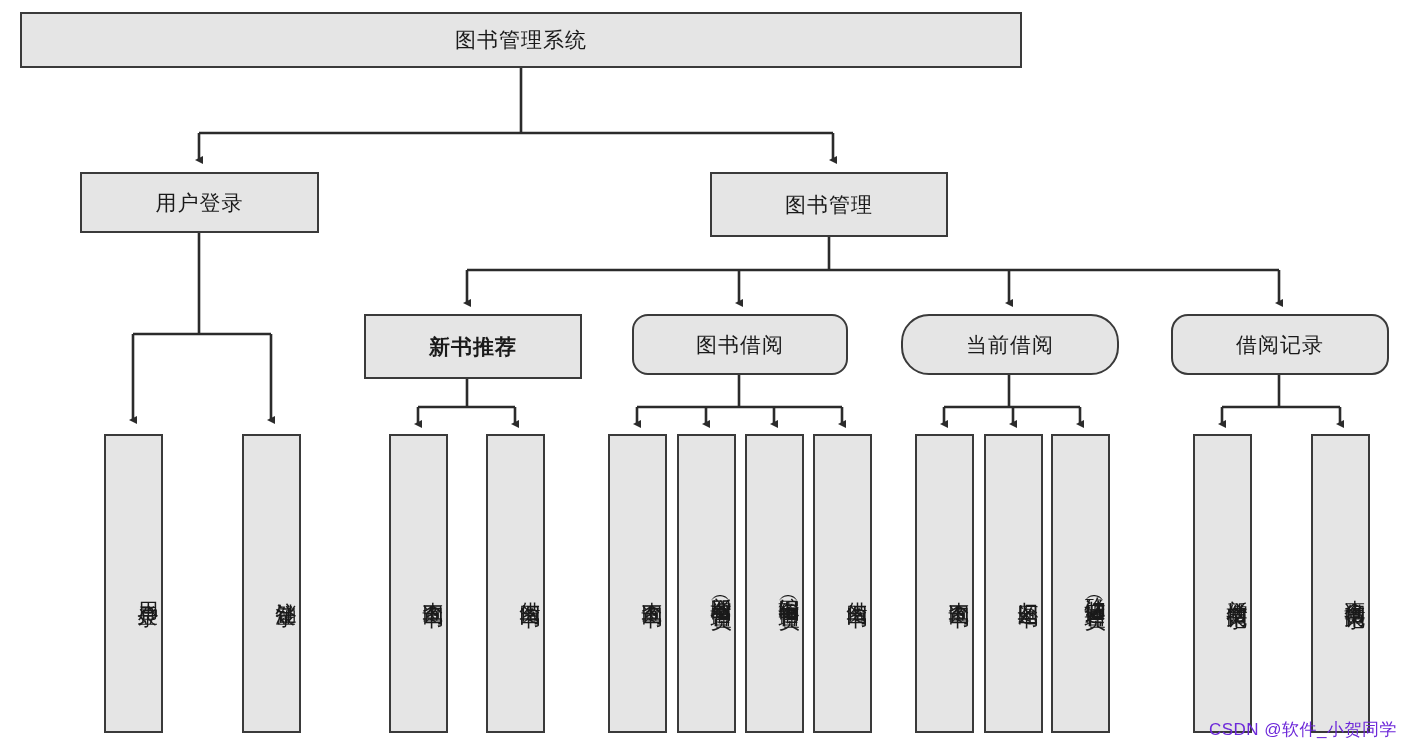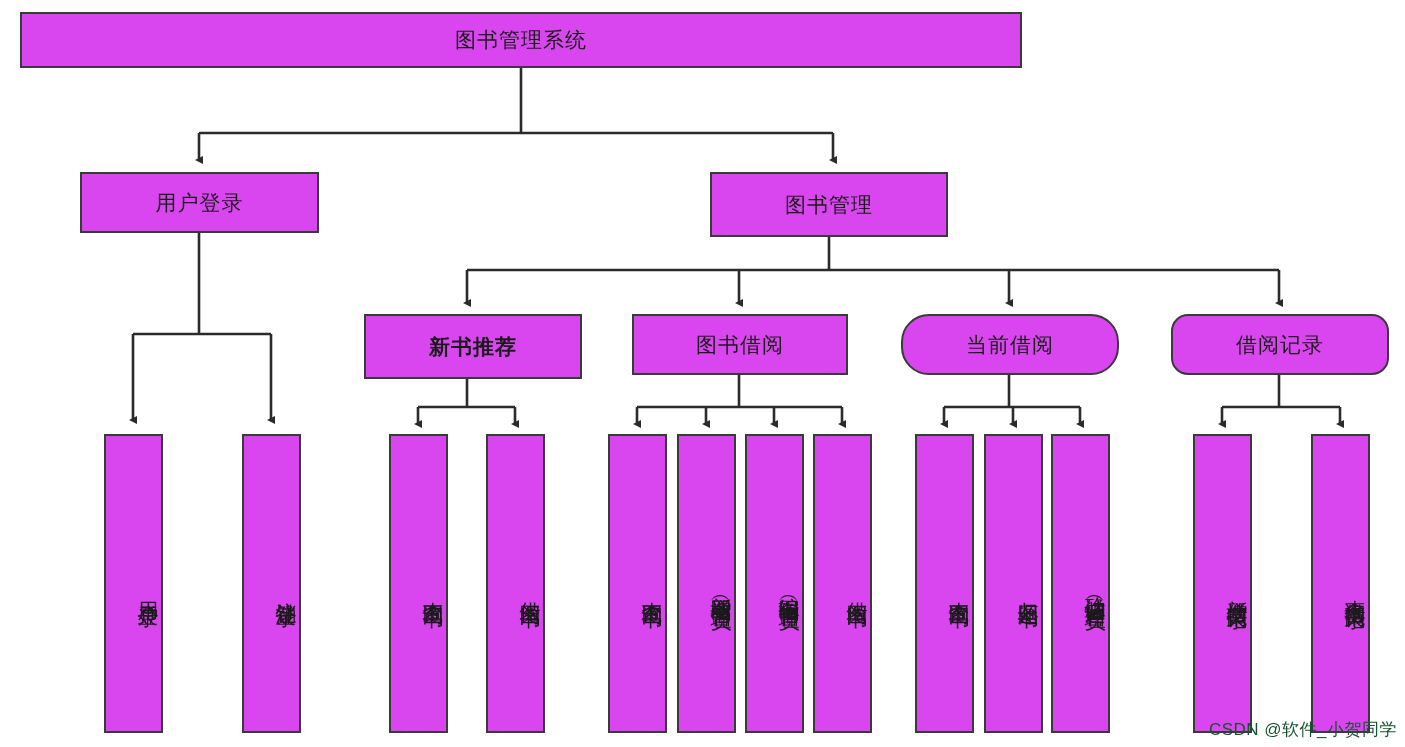--- a/index.html
+++ b/index.html
@@ -22,21 +22,21 @@
     position: absolute;
     left: 0;
     top: 0;
     width: 1405px;
     height: 747px;
     pointer-events: none;
   }
   .node {
     position: absolute;
     box-sizing: border-box;
-    background: #d946ef;
+    background: #e5e5e5;
     border: 2px solid #3a3a3a;
     display: flex;
     align-items: center;
     justify-content: center;
     color: #1a1a1a;
     z-index: 2;
   }
   .node.h {
     font-size: 21px;
     letter-spacing: 1px;
@@ -57,21 +57,21 @@
   .node.v span {
     writing-mode: vertical-rl;
     text-orientation: upright;
     display: block;
   }
   #watermark {
     position: absolute;
     right: 8px;
     bottom: 6px;
     font-size: 17px;
-    color: #14532d;
+    color: #6d28d9;
     letter-spacing: 0.5px;
     z-index: 5;
     white-space: nowrap;
   }
 </style>
 </head>
 <body>
 
 <div id="canvas">
 
@@ -132,21 +132,21 @@
   <div class="node h" style="left:80px; top:172px; width:239px; height:61px;">
     <span>用户登录</span>
   </div>
   <div class="node h" style="left:710px; top:172px; width:238px; height:65px;">
     <span>图书管理</span>
   </div>
 
   <div class="node h" style="left:364px; top:314px; width:218px; height:65px;font-weight:bold;">
     <span>新书推荐</span>
   </div>
-  <div class="node h" style="left:632px; top:314px; width:216px; height:61px;">
+  <div class="node h" style="left:632px; top:314px; width:216px; height:61px;border-radius:16px;">
     <span>图书借阅</span>
   </div>
   <div class="node h" style="left:901px; top:314px; width:218px; height:61px;border-radius:28px;">
     <span>当前借阅</span>
   </div>
   <div class="node h" style="left:1171px; top:314px; width:218px; height:61px;border-radius:17px;">
     <span>借阅记录</span>
   </div>
 
   <div class="node v" style="left:104px; top:434px; width:59px; height:299px;">

